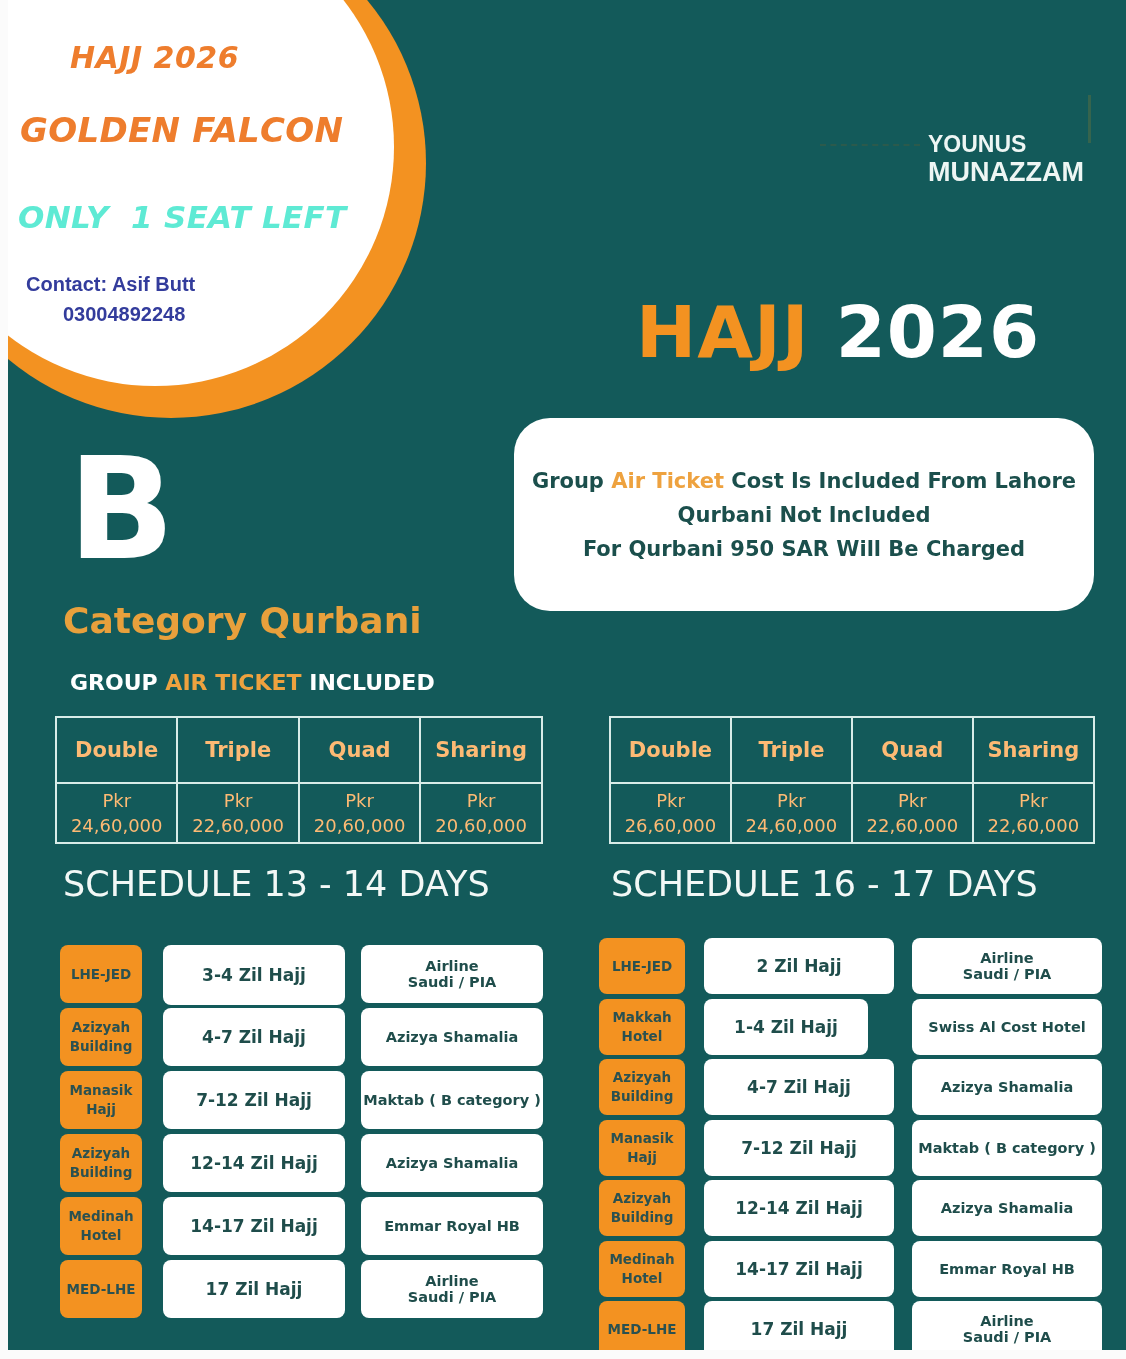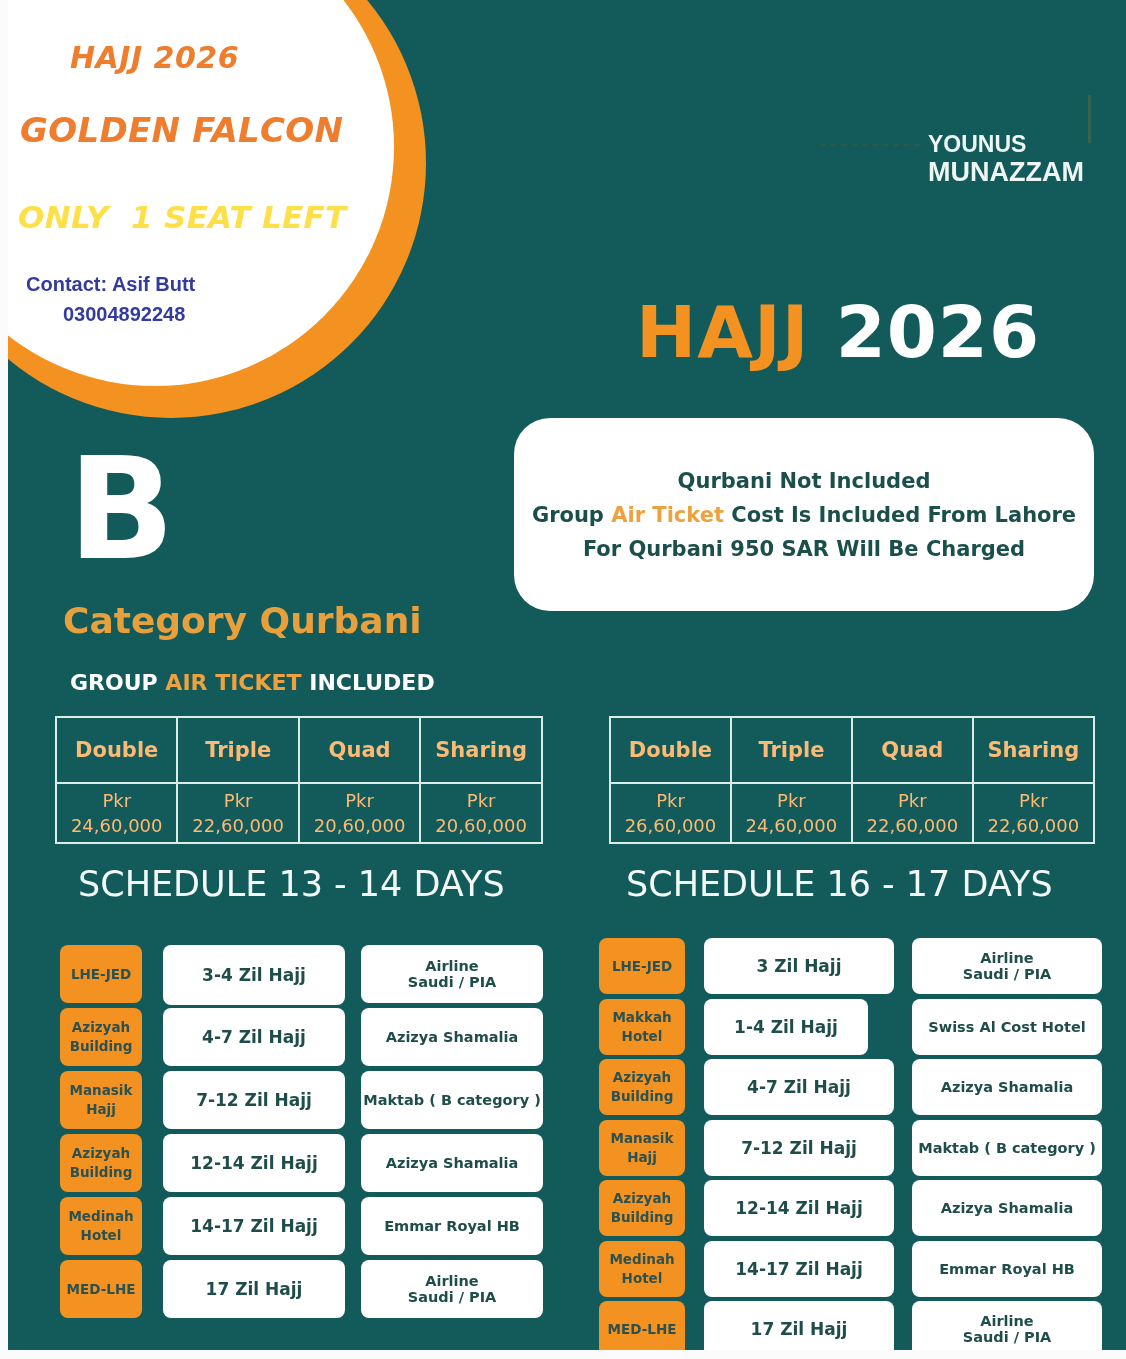--- a/index.html
+++ b/index.html
@@ -18,21 +18,21 @@
     position: absolute; left: -92px; top: -92px; width: 510px; height: 510px;
     border-radius: 50%; background: #f39221;
   }
   .corner-disc {
     position: absolute; left: -92px; top: -92px; width: 478px; height: 478px;
     border-radius: 50%; background: #ffffff;
   }
   .promo { position: absolute; font-family: "DejaVu Sans", sans-serif; font-weight: bold; font-style: italic; }
   .promo-hajj { left: 62px; top: 40px; font-size: 30px; color: #ee7d2d; letter-spacing: 0.5px; }
   .promo-gf { left: 12px; top: 110px; font-size: 34px; color: #ee7d2d; letter-spacing: 0.3px; }
-  .promo-seat { left: 10px; top: 199px; font-size: 31px; color: #fde047; letter-spacing: 0.3px; }
+  .promo-seat { left: 10px; top: 199px; font-size: 31px; color: #5eead4; letter-spacing: 0.3px; }
   .contact { position: absolute; font-family: "Liberation Sans", sans-serif; font-weight: bold; color: #333c9c; font-size: 20px; }
   .contact-name { left: 18px; top: 273px; }
   .contact-phone { left: 55px; top: 303px; text-align: center; }
 
   .brand { position: absolute; left: 920px; top: 130px; color: #eef6f4; font-family: "Liberation Sans", sans-serif; font-weight: bold; line-height: 28px; }
   .brand .l1 { font-size: 23px; display: block; }
   .brand .l2 { font-size: 27px; display: block; }
   .brand-line { position: absolute; left: 1080px; top: 95px; width: 3px; height: 48px; background: #4e6a45; opacity: 0.6; }
   .brand-dash { position: absolute; left: 812px; top: 144px; width: 100px; height: 2px; border-top: 2px dashed #3b5a44; opacity: 0.6; }
 
@@ -58,21 +58,21 @@
     border: 2px solid #d8ece8;
   }
   .price-table td {
     border: 2px solid #d8ece8; text-align: center; vertical-align: middle;
   }
   .price-table .hdr td { height: 66px; font-size: 21px; font-weight: bold; }
   .price-table .val td { height: 60px; font-size: 18px; line-height: 25px; }
   .pt1 { left: 47px; top: 716px; width: 488px; }
   .pt2 { left: 601px; top: 716px; width: 486px; }
 
-  .sched-title { position: absolute; top: 864px; font-size: 35px; color: #f2f8f6; font-family: "DejaVu Sans", sans-serif; margin-left: 15px; }
+  .sched-title { position: absolute; top: 864px; font-size: 35px; color: #f2f8f6; font-family: "DejaVu Sans", sans-serif; }
   .st1 { left: 55px; }
   .st2 { left: 603px; }
 
   .sched { position: absolute; }
   .row { position: absolute; left: 0; }
   .tag {
     position: absolute; left: 0; background: #f39221; border-radius: 8px;
     color: #2b5150; font-weight: bold; font-size: 13.5px; line-height: 19px;
     display: flex; align-items: center; justify-content: center; text-align: center;
   }
@@ -104,22 +104,22 @@
     <span class="l1">YOUNUS</span>
     <span class="l2">MUNAZZAM</span>
   </div>
 
   <div class="title">
     <span class="orange">HAJJ</span>
     <span class="white">2026</span>
   </div>
 
   <div class="notice">
+    <div><span>Group </span><span class="hl">Air Ticket</span><span> Cost Is Included From Lahore</span></div>
     <div>Qurbani Not Included</div>
-    <div><span>Group </span><span class="hl">Air Ticket</span><span> Cost Is Included From Lahore</span></div>
     <div>For Qurbani 950 SAR Will Be Charged</div>
   </div>
 
   <div class="big-b">B</div>
   <div class="cat">Category Qurbani</div>
   <div class="incl"><span>GROUP </span><span class="hl">AIR TICKET</span><span> INCLUDED</span></div>
 
   <table class="price-table pt1">
     <tbody>
         <tr class="hdr">
@@ -215,21 +215,21 @@
       <div class="row" style="top: 315px;">
         <div class="tag" style="width: 82px; height: 58px; white-space: pre-line;">MED-LHE</div>
         <div class="cell date" style="left: 103px; width: 182px; height: 58px;">17 Zil Hajj</div>
         <div class="cell place" style="left: 301px; width: 182px; height: 58px; white-space: pre-line;">Airline
 Saudi / PIA</div>
       </div>
     </div>
   <div class="sched" id="sched1" style="left:591px; top:938px;">
       <div class="row" style="top: 0px;">
         <div class="tag" style="width: 86px; height: 56px; white-space: pre-line;">LHE-JED</div>
-        <div class="cell date" style="left: 105px; width: 190px; height: 56px;">3 Zil Hajj</div>
+        <div class="cell date" style="left: 105px; width: 190px; height: 56px;">2 Zil Hajj</div>
         <div class="cell place" style="left: 313px; width: 190px; height: 56px; white-space: pre-line;">Airline
 Saudi / PIA</div>
       </div>
       <div class="row" style="top: 60.5px;">
         <div class="tag" style="width: 86px; height: 56px; white-space: pre-line;">Makkah
 Hotel</div>
         <div class="cell date" style="left: 105px; width: 164px; height: 56px;">1-4 Zil Hajj</div>
         <div class="cell place" style="left: 313px; width: 190px; height: 56px; white-space: pre-line;">Swiss Al Cost Hotel</div>
       </div>
       <div class="row" style="top: 121px;">

